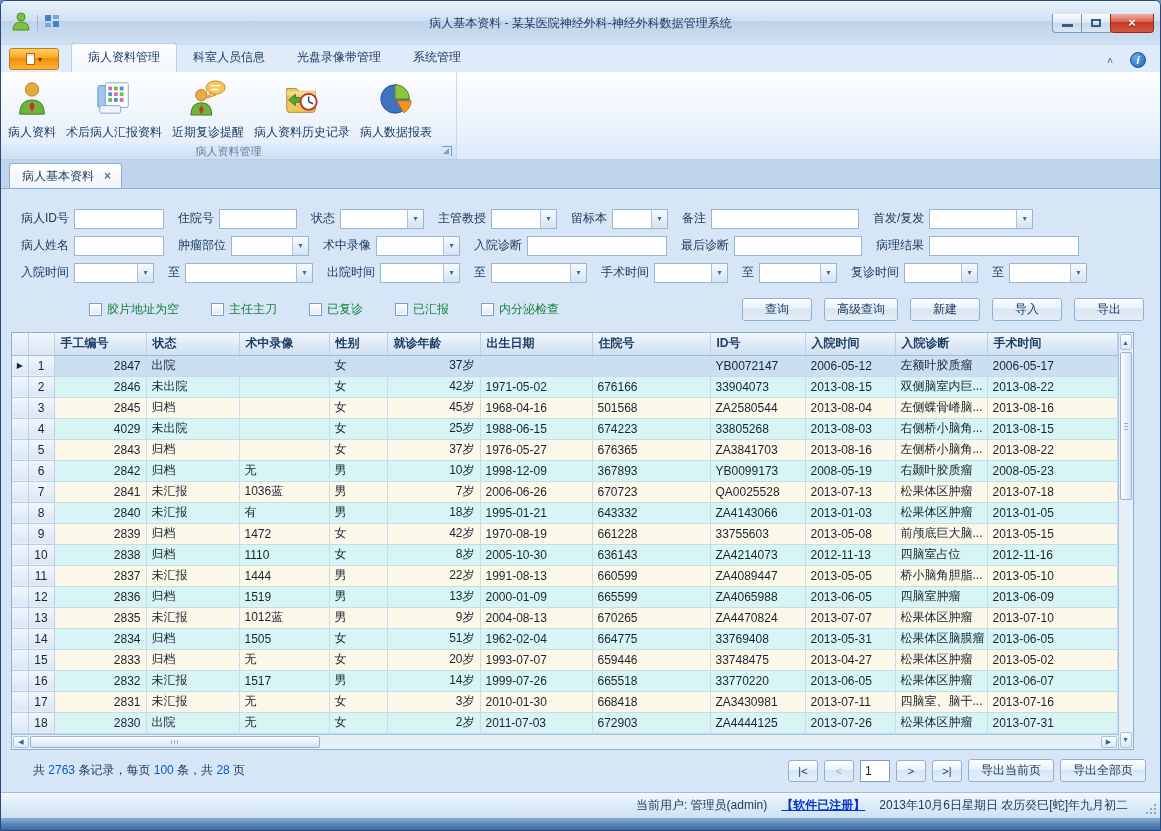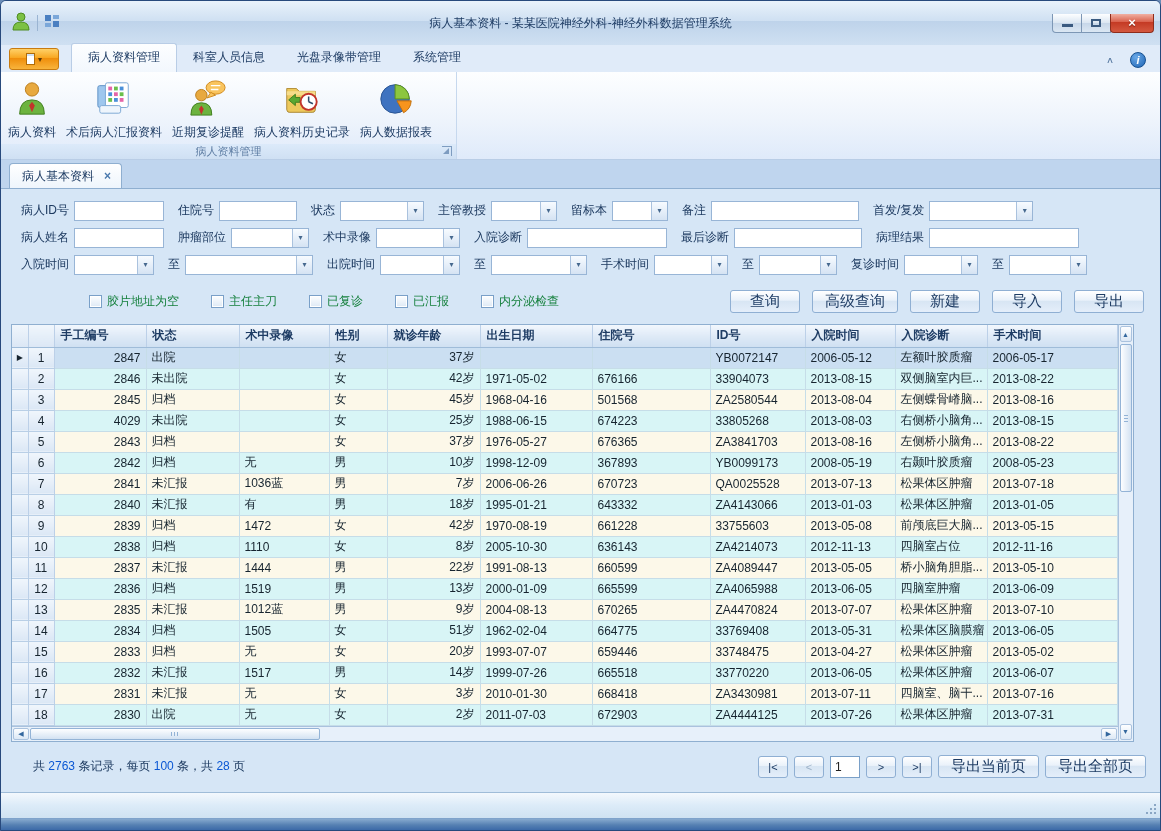--- a/index.html
+++ b/index.html
@@ -49,38 +49,38 @@
 
   
   .docbar { height:29px; background:#bfd5ee; border-bottom:1px solid #8fafd0; display:flex; align-items:flex-end; padding-left:8px; }
   .doctab { height:25px; background:linear-gradient(#fff,#eef5fc); border:1px solid #8fafd0; border-bottom:none; border-radius:4px 4px 0 0;
             display:flex; align-items:center; gap:10px; padding:0 10px 0 12px; font-size:12px; color:#1e3c64; }
   .tab-x { color:#4a79ad; font-size:12px; font-weight:bold; }
 
   
   .content { flex:1; background:#d6e6f6; padding:0 10px; display:flex; flex-direction:column; }
 
-  .filters { padding-top:8px; }
+  .filters { padding-top:16px; }
   .frow { display:flex; align-items:center; height:27px; }
   .flbl { font-size:12px; color:#1d3a60; white-space:nowrap; margin:0 5px 0 14px; }
   .flbl.first { margin-left:10px; }
   .ftext { height:20px; background:#fff; border:1px solid #98b5d6; }
   input.ftext { font-size:12px; padding:0 3px; color:#222; }
   .fcombo { height:20px; background:#fff; border:1px solid #98b5d6; display:flex; justify-content:flex-end; }
   .fc-btn { width:16px; background:linear-gradient(#f7fbff,#d5e3f3); border-left:1px solid #aac2de; color:#45688e; font-size:8px;
             display:flex; align-items:center; justify-content:center; }
 
   .tools { height:46px; display:flex; align-items:center; }
   .cbwrap { display:flex; align-items:center; margin-left:78px; }
   .cbwrap:first-child { margin-left:78px; }
   .cb-item { display:flex; align-items:center; gap:5px; margin-right:32px; }
   .cb-box { width:13px; height:13px; border:1px solid #7aa0c8; background:linear-gradient(#fdfeff,#dde9f5); box-shadow:inset 0 0 0 1px #fff; }
   .cb-lbl { font-size:12px; color:#15803d; white-space:nowrap; }
   .btns { margin-left:auto; display:flex; gap:12px; padding-right:6px; }
-  .btn { min-width:70px; height:23px; padding:0 12px; border:1px solid #8fafd3; border-radius:3px; font-size:15px; color:#1e3c64;
+  .btn { min-width:70px; height:23px; padding:0 12px; border:1px solid #8fafd3; border-radius:3px; font-size:12px; color:#1e3c64;
          background:linear-gradient(#ffffff,#e9f1fa 45%,#d7e5f3 46%,#e4eefa); display:flex; align-items:center; justify-content:center; }
 
   
   .gridzone { display:flex; }
   .gridcol { border:1px solid #8fafd0; border-right:none; }
   table.grid { border-collapse:collapse; table-layout:fixed; width:1105px; background:#fff; font-size:12px; }
   table.grid th { height:22px; font-weight:bold; text-align:left; padding:0 4px 0 6px; color:#1e3c64; white-space:nowrap; overflow:hidden;
                   background:linear-gradient(#f2f7fd,#dde9f6 55%,#cfe0f2); border-right:1px solid #bcd0e8; border-bottom:1px solid #9fbcd9; }
   table.grid td { height:21px; padding:0 5px; color:#16242f; white-space:nowrap; overflow:hidden;
                   border-right:1px solid #c6dde8; border-bottom:1px solid #c6dde8; }
@@ -706,20 +706,25 @@
         <input class="pg-input" value="1" style="">
         <div class="pg-btn">&gt;</div>
         <div class="pg-btn">&gt;|</div>
         <div class="btn exp-btn" style="">导出当前页</div>
         <div class="btn exp-btn">导出全部页</div>
       </div>
     </div>
   </div>
 
   <div class="statusbar">
+    <div class="sb-right">
+      <span>当前用户: 管理员(admin)</span>
+      <span class="sb-link">【软件已注册】</span>
+      <span>2013年10月6日星期日 农历癸巳[蛇]年九月初二</span>
+    </div>
     <span class="grip">
         <i></i>
         <i></i>
         <i></i>
         <i></i>
         <i></i>
         <i></i>
       </span>
   </div>
   <div class="bottom-edge"></div>

